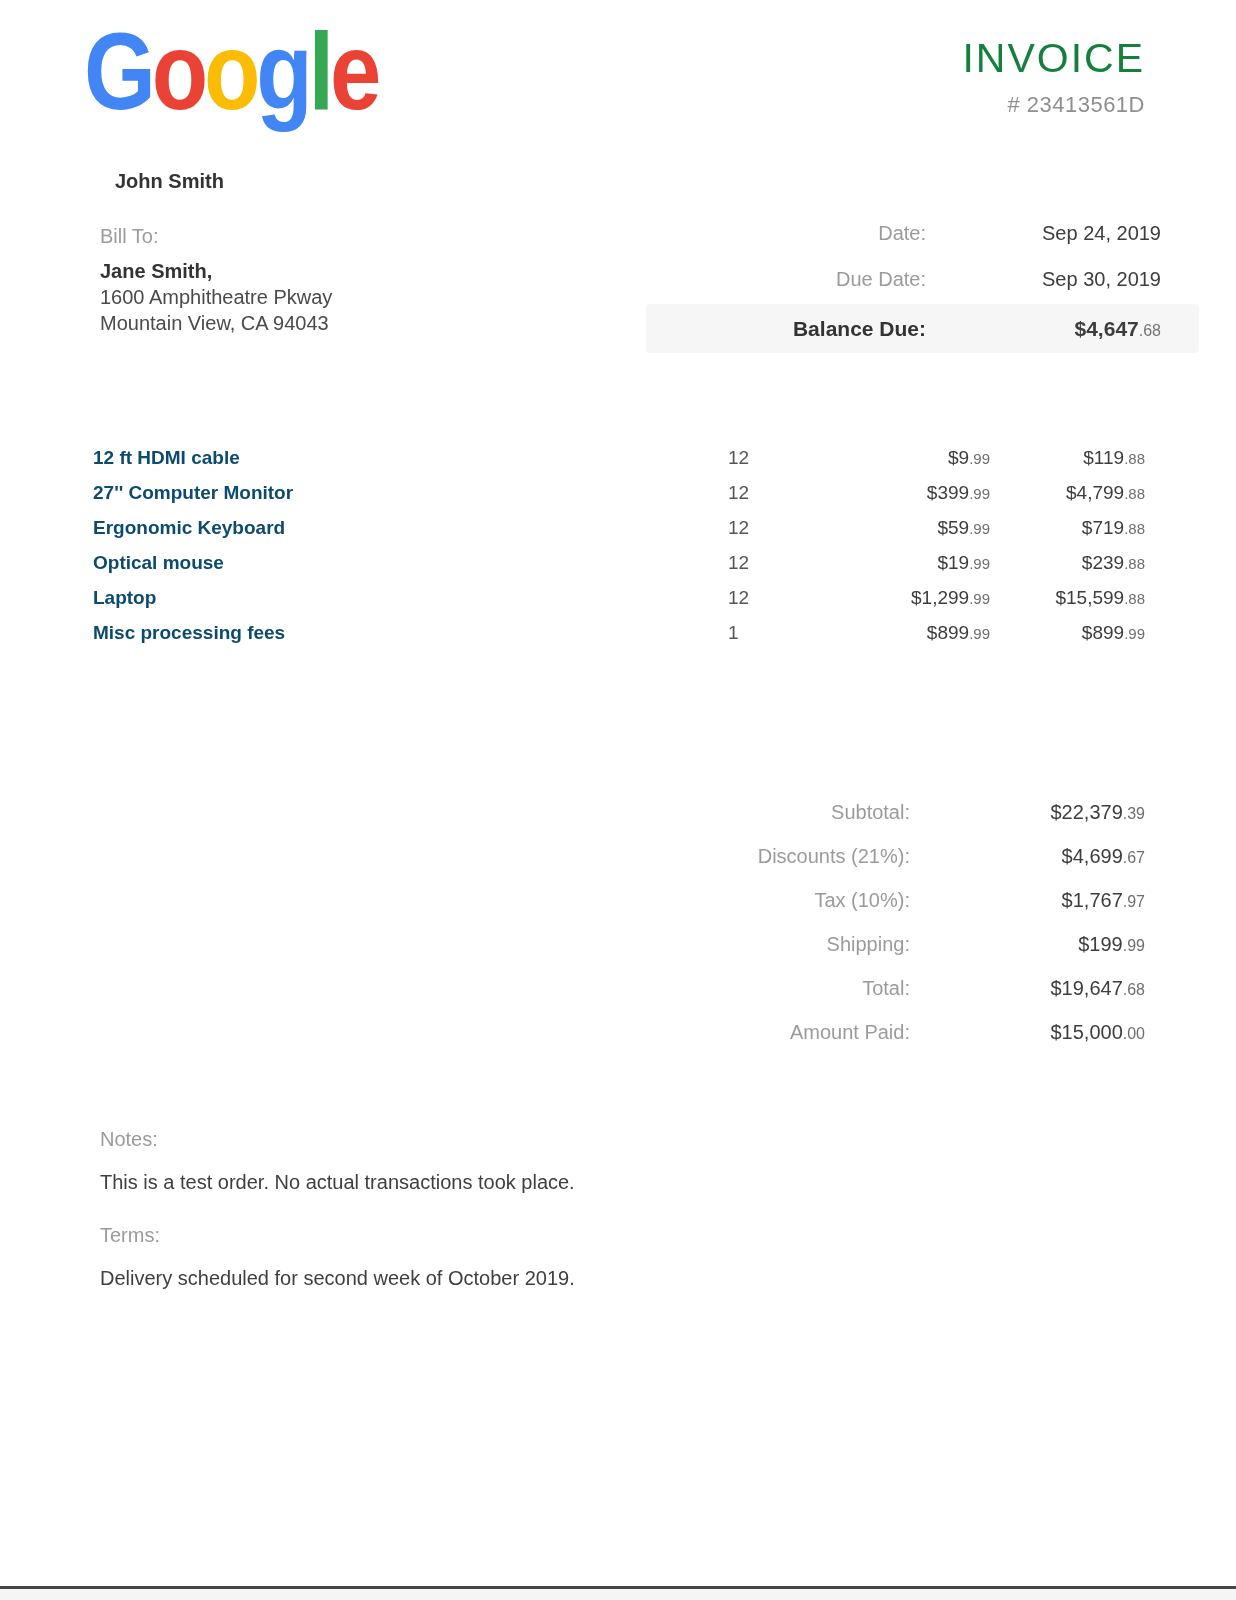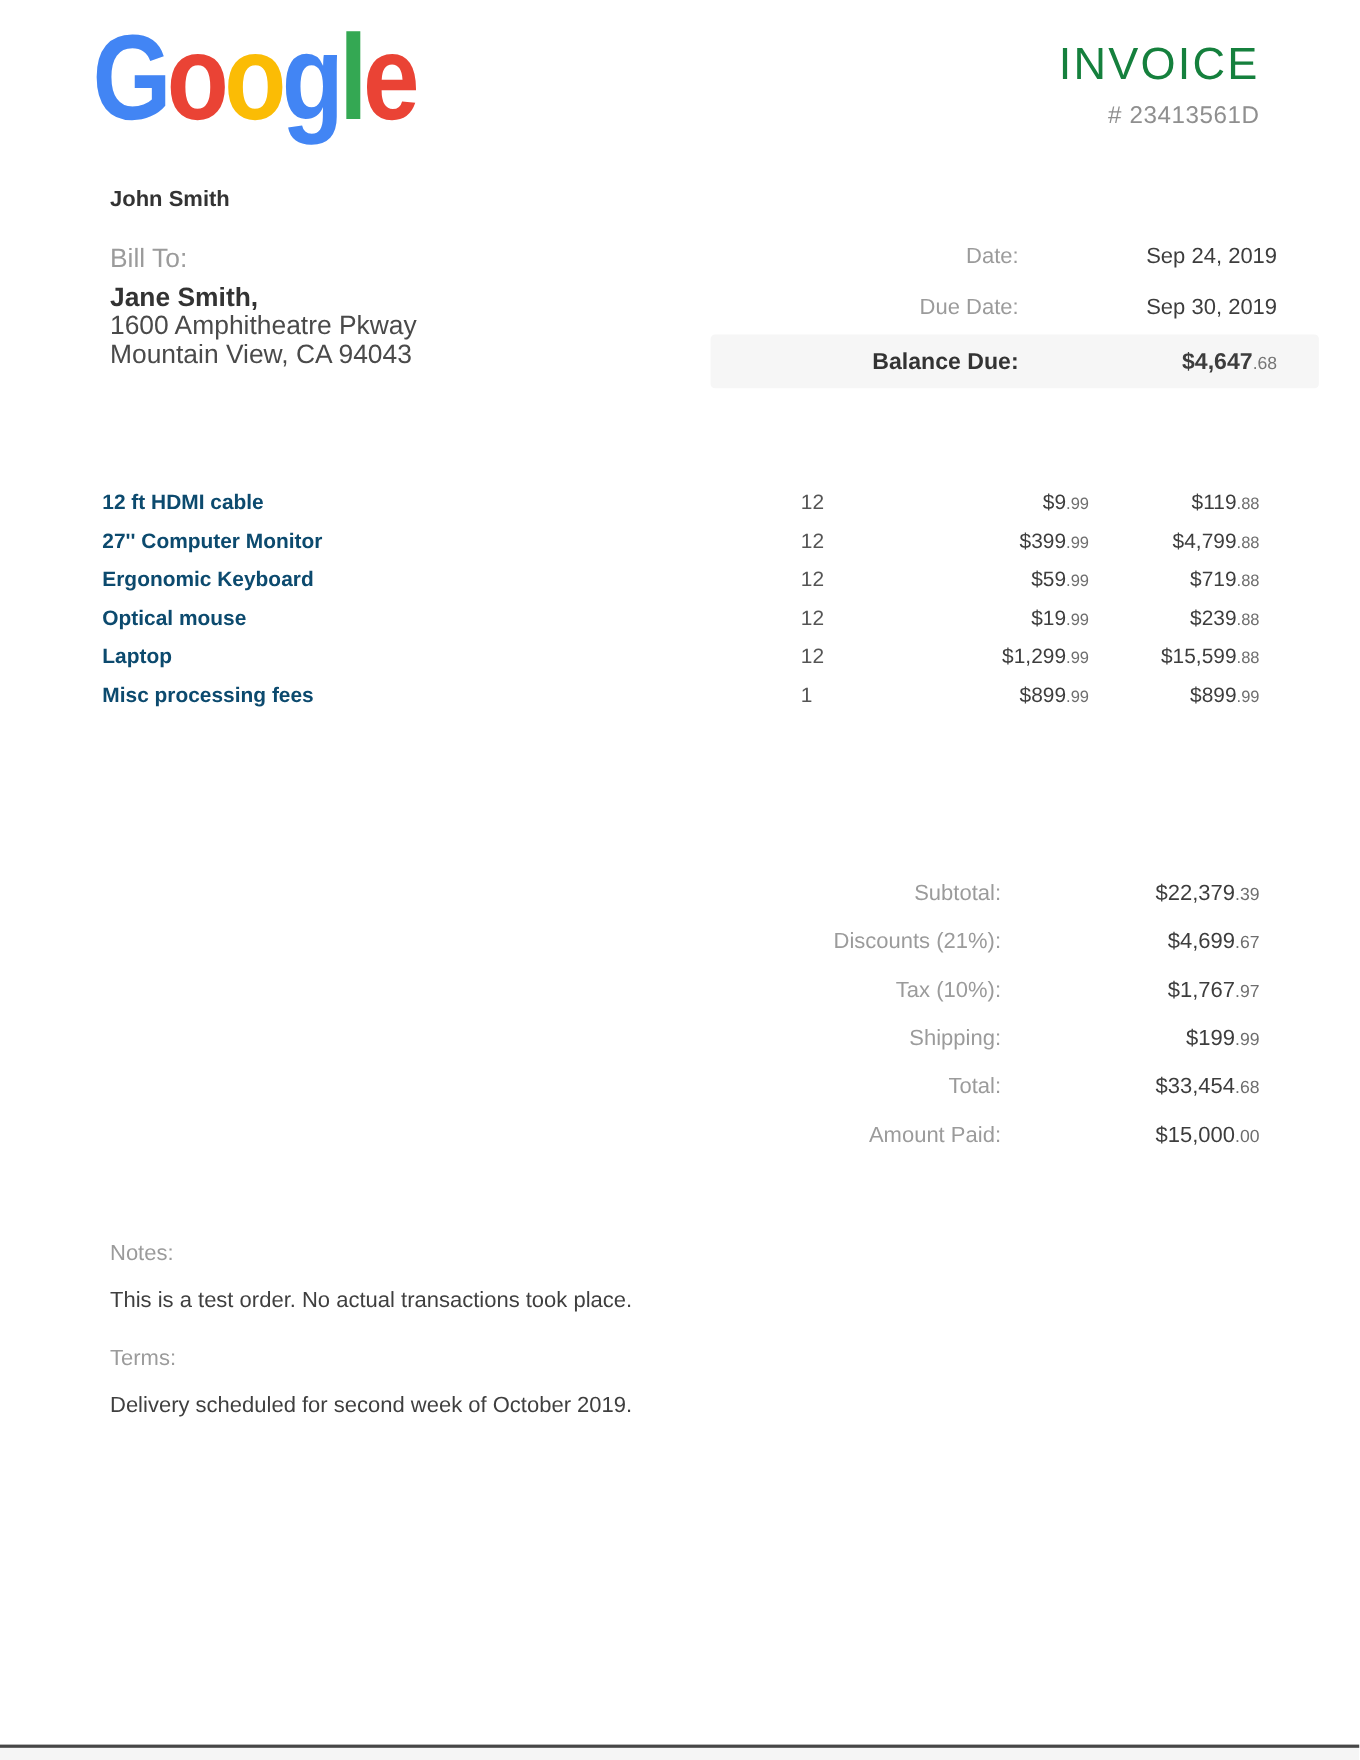--- a/index.html
+++ b/index.html
@@ -26,22 +26,22 @@
     line-height: 1.15;
     transform: scaleX(.84);
     transform-origin: left top;
     white-space: nowrap;
   }
   .title-block { position: absolute; right: 91px; top: 38px; text-align: right; }
   .invoice-title { font-size: 41px; font-weight: 400; color: #15803d; letter-spacing: 2px; line-height: 1; }
   .invoice-number { margin-top: 13px; font-size: 22px; color: #8f8f8f; letter-spacing: .5px; }
 
   
-  .sender-name { position: absolute; left: 100px; top: 170px; font-size: 20px; font-weight: bold; color: #333333; }
-  .billto { position: absolute; left: 100px; top: 223px; font-size: 24px; line-height: 26px; color: #4a4a4a; }
+  .sender-name { position: absolute; left: 115px; top: 170px; font-size: 20px; font-weight: bold; color: #333333; }
+  .billto { position: absolute; left: 100px; top: 223px; font-size: 20px; line-height: 26px; color: #4a4a4a; }
   .billto-label { color: #9b9b9b; margin-bottom: 9px; }
   .billto-name { font-weight: bold; color: #333333; }
 
   
   .meta { position: absolute; left: 646px; top: 210px; width: 553px; font-size: 20px; }
   .meta-row { display: flex; align-items: center; height: 46px; }
   .meta-label { width: 280px; text-align: right; color: #9b9b9b; }
   .meta-value { flex: 1; text-align: right; padding-right: 38px; color: #3d3d3d; }
   .balance-row { height: 49px; border-radius: 4px; margin-top: 2px; }
   .balance-row .meta-label { color: #333333; font-weight: bold; font-size: 21px; }
@@ -170,21 +170,21 @@
     <div class="total-row">
       <div class="total-label">Tax (10%):</div>
       <div class="total-value"><span>$1,767</span><span class="cents">.97</span></div>
     </div>
     <div class="total-row">
       <div class="total-label">Shipping:</div>
       <div class="total-value"><span>$199</span><span class="cents">.99</span></div>
     </div>
     <div class="total-row">
       <div class="total-label">Total:</div>
-      <div class="total-value"><span>$33,454</span><span class="cents">.68</span></div>
+      <div class="total-value"><span>$19,647</span><span class="cents">.68</span></div>
     </div>
     <div class="total-row">
       <div class="total-label">Amount Paid:</div>
       <div class="total-value"><span>$15,000</span><span class="cents">.00</span></div>
     </div>
   </div>
 
   <div class="notes-block">
     <div class="section-label">Notes:</div>
     <div class="section-text">This is a test order. No actual transactions took place.</div>

